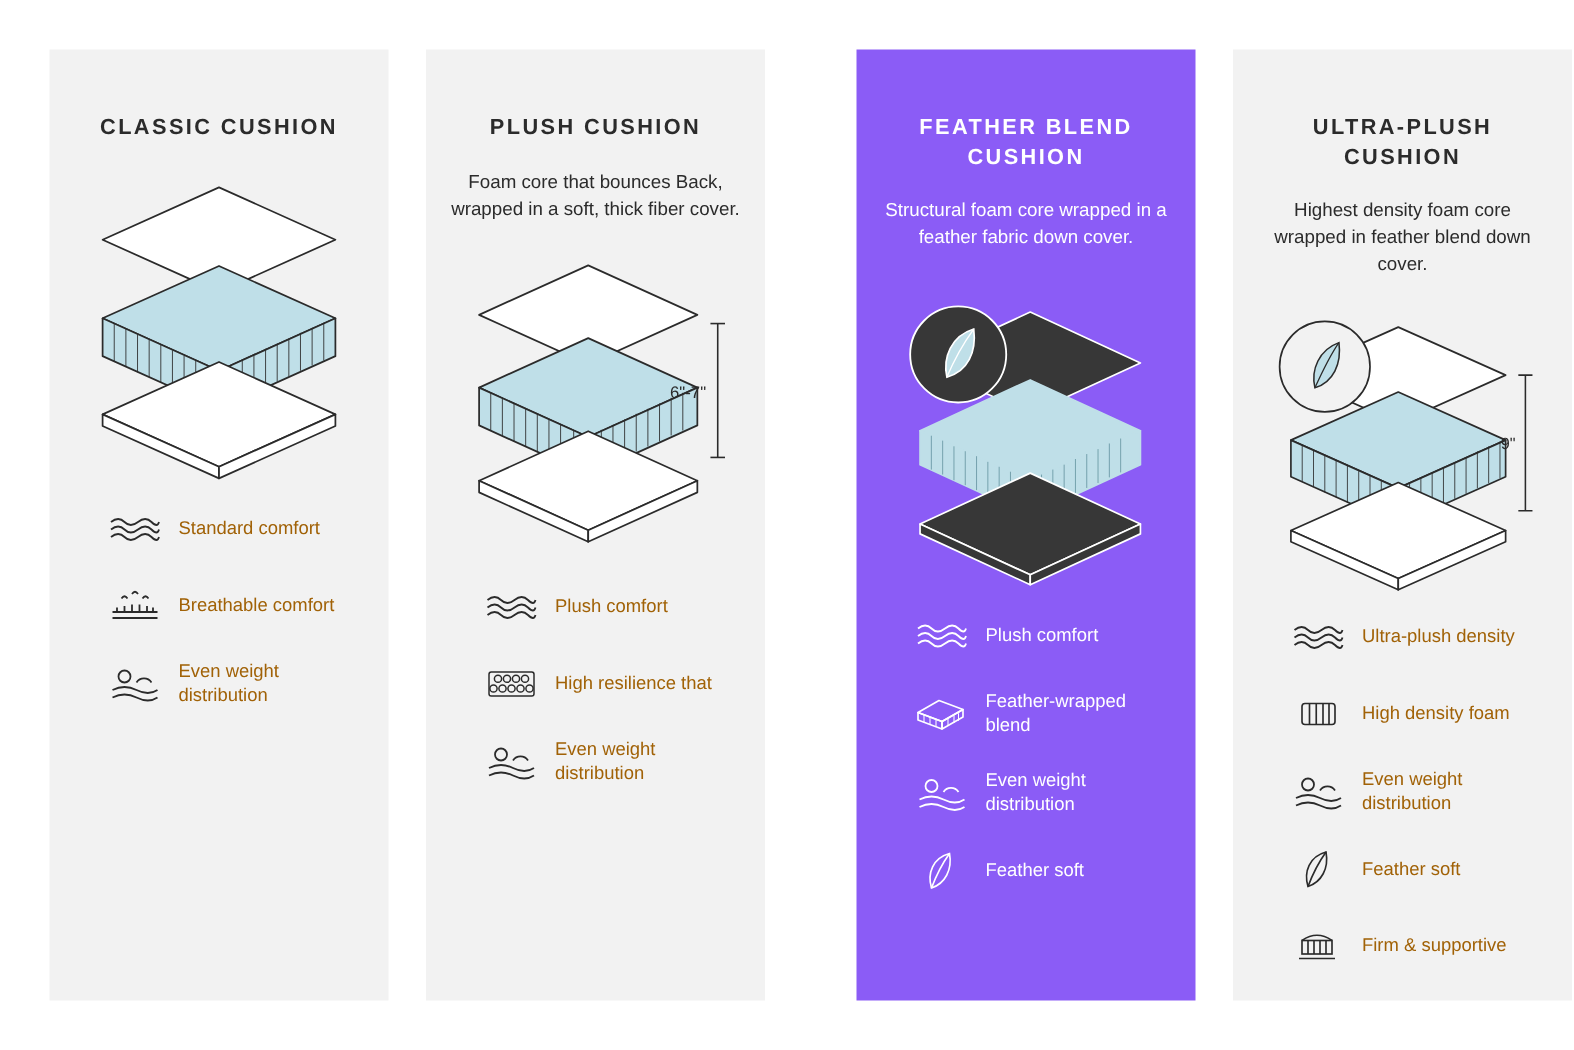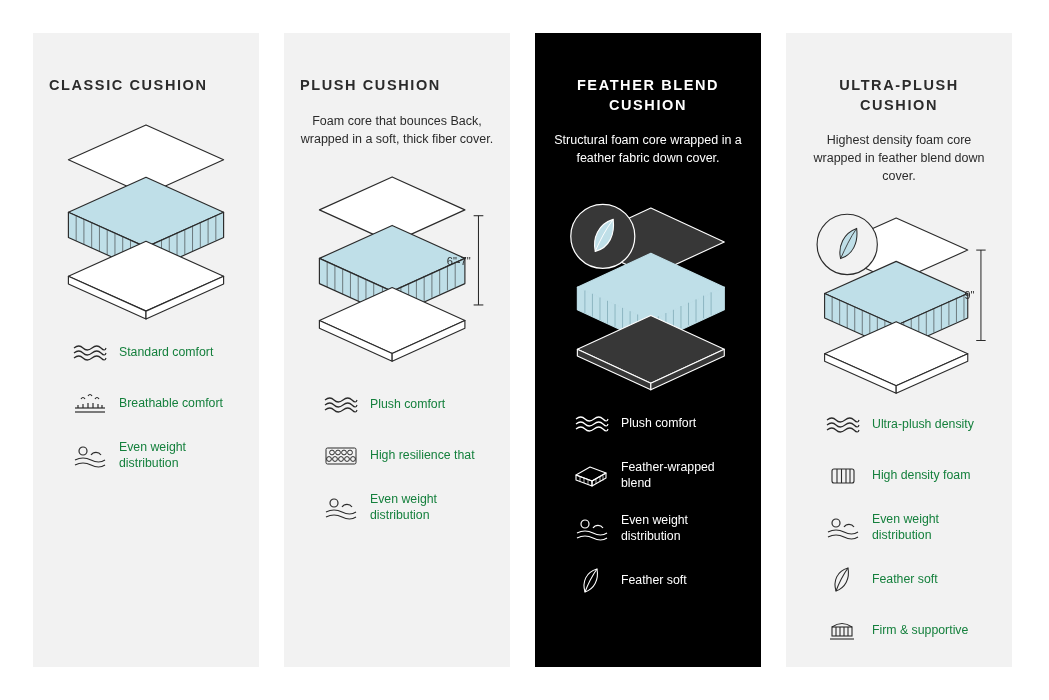--- a/index.html
+++ b/index.html
@@ -25,30 +25,31 @@
     padding: 33px 33px 0 33px;
     box-sizing: border-box;
   }
   .card {
     width: 226px;
     height: 634px;
     box-sizing: border-box;
     position: relative;
     display: flex;
     flex-direction: column;
-    align-items: flex-start;
+    align-items: center;
     padding: 30px 16px 0 16px;
   }
   .card.light {
     background: #f2f2f2;
     color: #2b2b2b;
   }
   .card.dark {
-    background: #000000;
+    background: #8b5cf6;
     color: #ffffff;
+    margin-left: 36px;
   }
   .card-title {
     font-size: 14.5px;
     font-weight: bold;
     letter-spacing: 1.6px;
     text-align: center;
     line-height: 1.35;
     margin: 13px 0 0 0;
     text-transform: uppercase;
   }
@@ -85,21 +86,21 @@
     display: flex;
     align-items: center;
     justify-content: center;
   }
   .feature-label {
     font-size: 12.3px;
     line-height: 1.3;
     margin-left: 6px;
   }
   .dark .feature-label { color: #ffffff; }
-  .light .feature-label { color: #15803d; }
+  .light .feature-label { color: #a16207; }
 </style>
 </head>
 <body>
 
 <div class="board">
   <div class="cards">
 
     <div class="card light">
       <div class="card-title">CLASSIC CUSHION</div>
 

